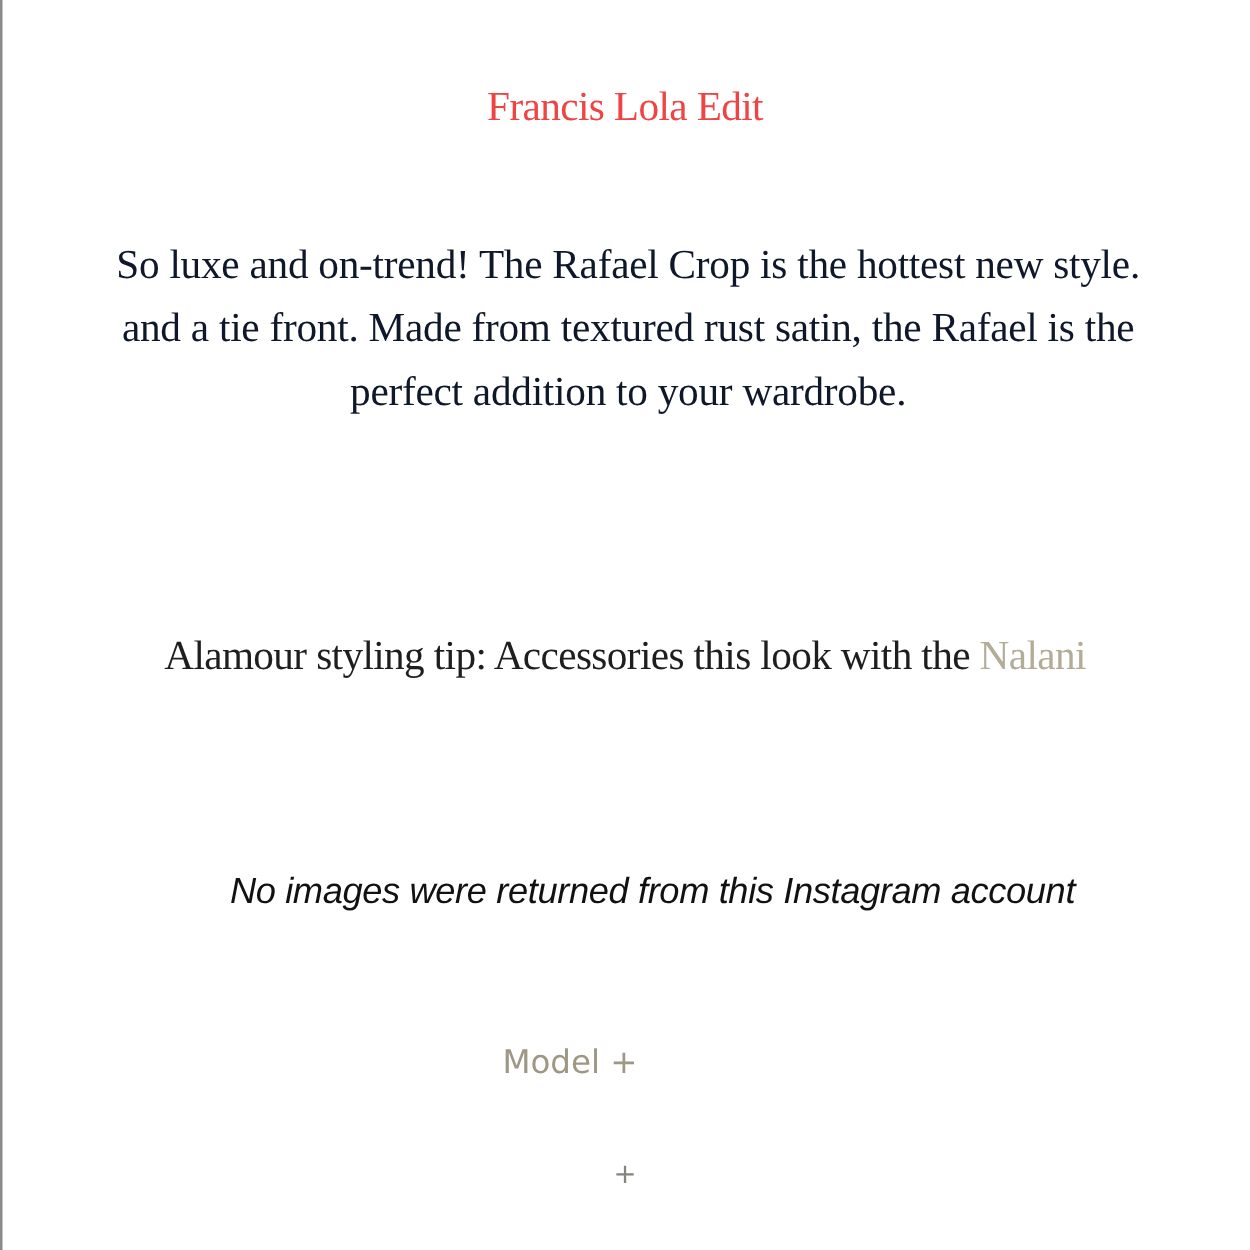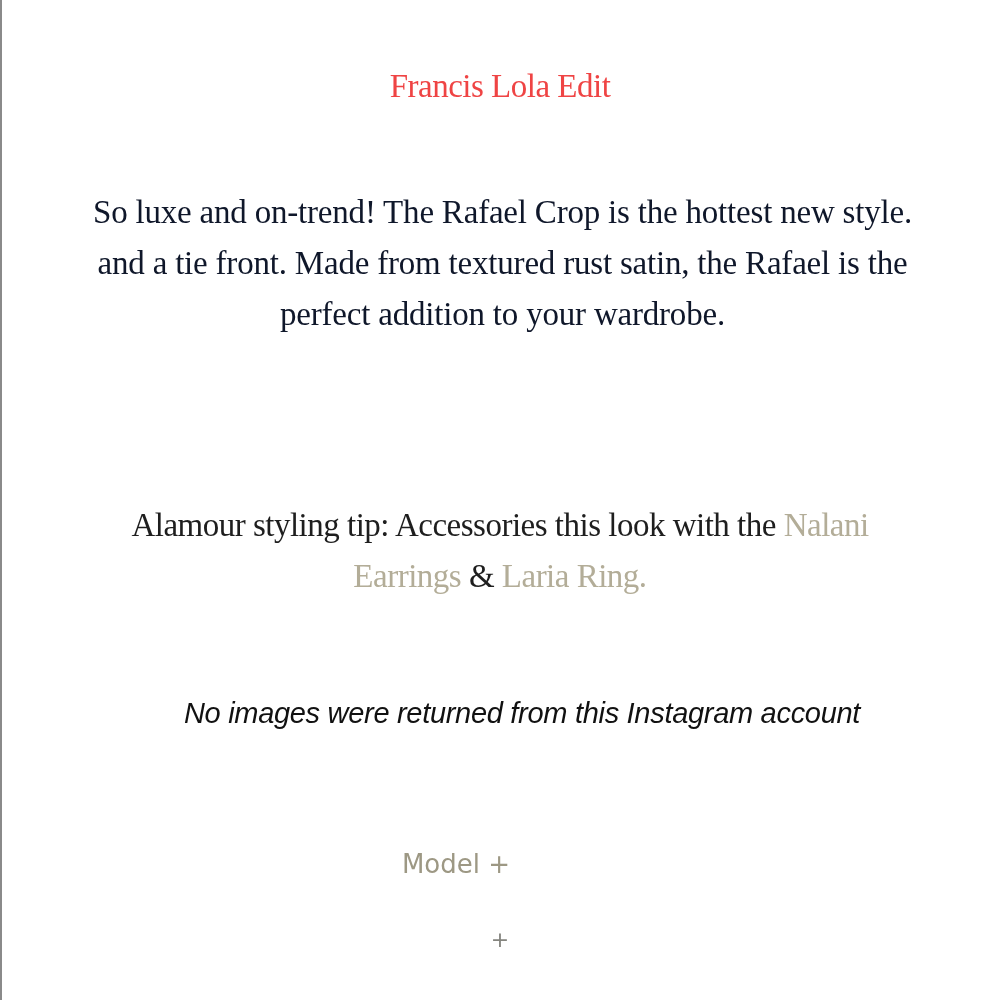--- a/index.html
+++ b/index.html
@@ -85,21 +85,20 @@
       position: absolute;
       left: 0;
       width: 912px;
       top: 830px;
       text-align: center;
       font-family: "DejaVu Sans", sans-serif;
       font-size: 26px;
       line-height: 40px;
       color: #9d9884;
       cursor: pointer;
-      margin-top: 14px;
     }
     .plus-toggle {
       position: absolute;
       left: 0;
       width: 1000px;
       top: 924px;
       text-align: center;
       font-family: "DejaVu Sans", sans-serif;
       font-size: 22px;
       line-height: 32px;
@@ -115,20 +114,19 @@
 <div class="title">Francis Lola Edit</div>
 
 <div class="description">
   <span class="line">So luxe and on-trend! The Rafael Crop is the hottest new style.</span>
   <span class="line">and a tie front. Made from textured rust satin, the Rafael is the</span>
   <span class="line">perfect addition to your wardrobe.</span>
 </div>
 
 <div class="tip">
   <span class="line"><span>Alamour styling tip: Accessories this look with the </span><a>Nalani</a></span>
-  <span class="line"><a>Earrings</a><span> &amp; </span><a>Laria Ring.</a></span>
 </div>
 
 <div class="notice">No images were returned from this Instagram account</div>
 
 <div class="model-toggle">Model +</div>
 
 <div class="plus-toggle">+</div>
 
 </body></html>

